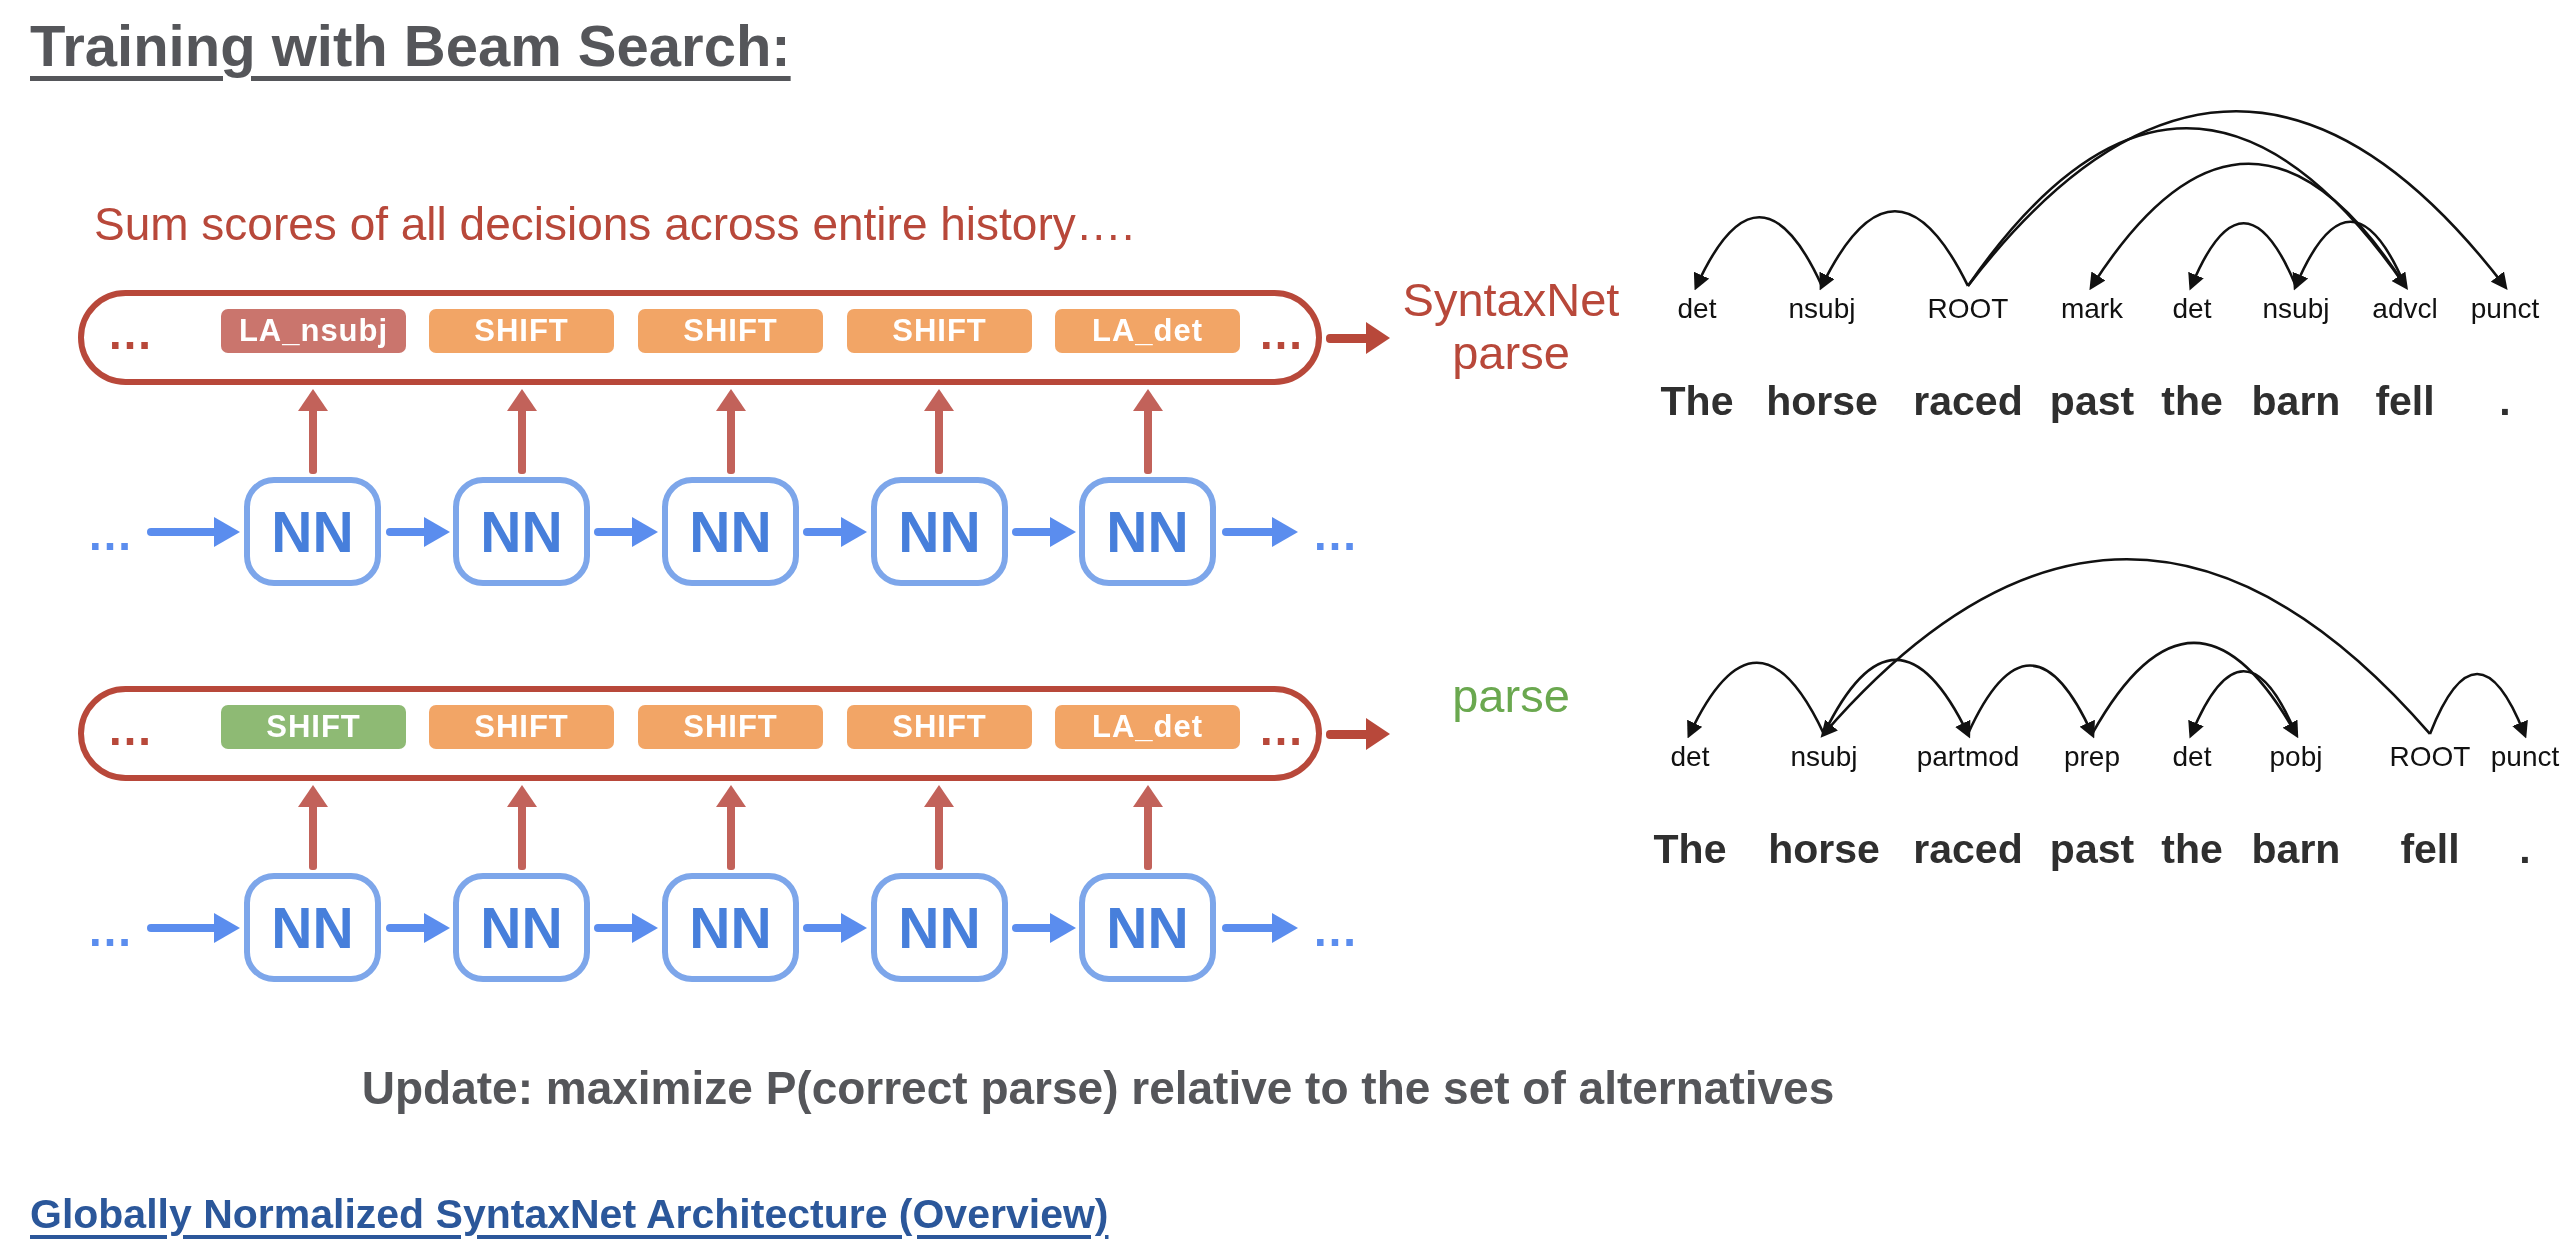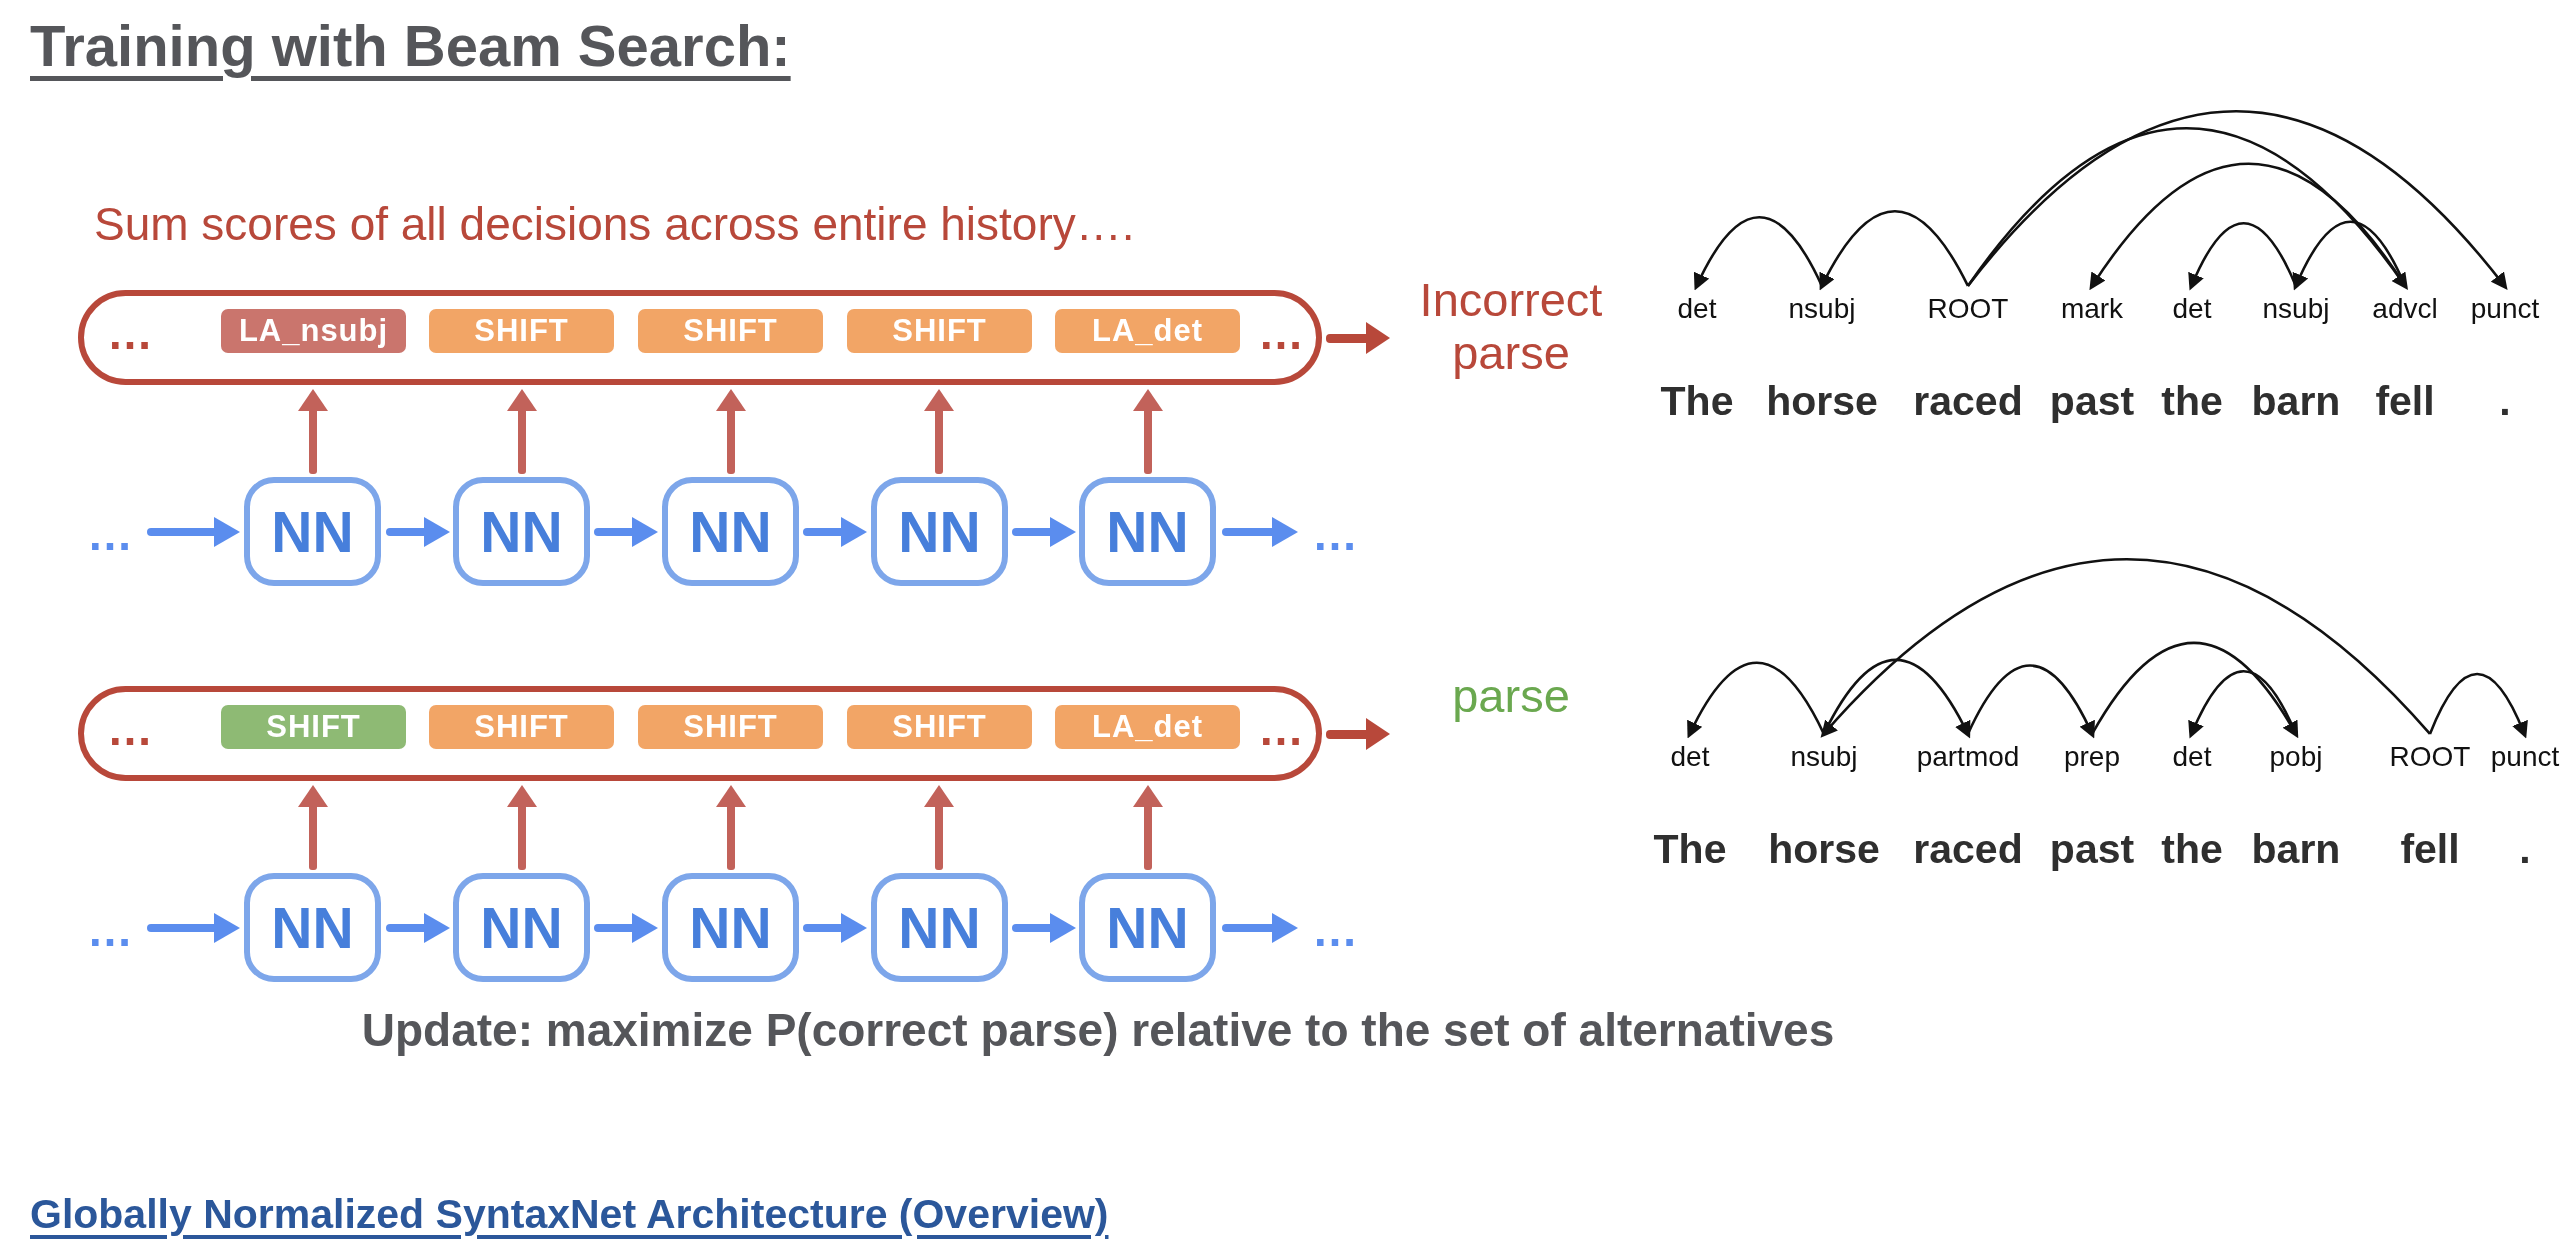--- a/index.html
+++ b/index.html
@@ -46,21 +46,21 @@
   .harrow::before { content:""; position:absolute; left:0; right:20px; top:11px; height:8px; background:#5b8dee; border-radius:4px; }
   .harrow::after  { content:""; position:absolute; right:0; top:0; width:0; height:0;
     border-left:26px solid #5b8dee; border-top:15px solid transparent; border-bottom:15px solid transparent; }
   .parse { position:absolute; left:1645px; width:934px; height:290px; }
   .parse svg { position:absolute; left:0; top:0; overflow:visible; }
   .dep-labels { position:absolute; left:0; top:199px; width:100%; height:34px; }
   .dep-words  { position:absolute; left:0; top:237px; width:100%; height:52px; }
   .dep-label { position:absolute; transform:translateX(-50%); font-size:28px; color:#111; white-space:nowrap; }
   .dep-word  { position:absolute; transform:translateX(-50%); font-size:41px; font-weight:bold; color:#2f2f2f; white-space:nowrap;margin-top:47px; }
   .update {
-    position:absolute; left:0; top:1003px; width:2196px; text-align:center;
+    position:absolute; left:0; top:1061px; width:2196px; text-align:center;
     font-size:46px; font-weight:bold; color:#55565a;
   }
   .footer {
     position:absolute; left:30px; top:1191px; font-size:41px; font-weight:bold;
     color:#2b579a; text-decoration:underline; text-underline-offset:7px;
   }
 </style>
 </head>
 <body>
 
@@ -73,21 +73,21 @@
     <div class="pill"></div>
     <span class="ell red" style="left:107px;">…</span>
     <div class="box" style="left: 221px; background-color: rgb(202, 117, 109);">LA_nsubj</div>
     <div class="box" style="left: 429px; background-color: rgb(242, 165, 102);">SHIFT</div>
     <div class="box" style="left: 638px; background-color: rgb(242, 165, 102);">SHIFT</div>
     <div class="box" style="left: 847px; background-color: rgb(242, 165, 102);">SHIFT</div>
     <div class="box" style="left: 1055px; background-color: rgb(242, 165, 102);">LA_det</div>
     <span class="ell red" style="left:1258px;">…</span>
     <div class="rarrow"></div>
     <div class="result" style="color: rgb(184, 72, 58);">
-      <div>Incorrect</div>
+      <div>SyntaxNet</div>
       <div>parse</div>
     </div>
     <div class="varrow" style="left:298px;"></div>
     <div class="varrow" style="left:507px;"></div>
     <div class="varrow" style="left:716px;"></div>
     <div class="varrow" style="left:924px;"></div>
     <div class="varrow" style="left:1133px;"></div>
     <span class="ell blue" style="left:87px; top:217px;">…</span>
     <div class="harrow" style="left:147px; width:93px;"></div>
     <div class="nn-box" style="left:244px;">NN</div>

